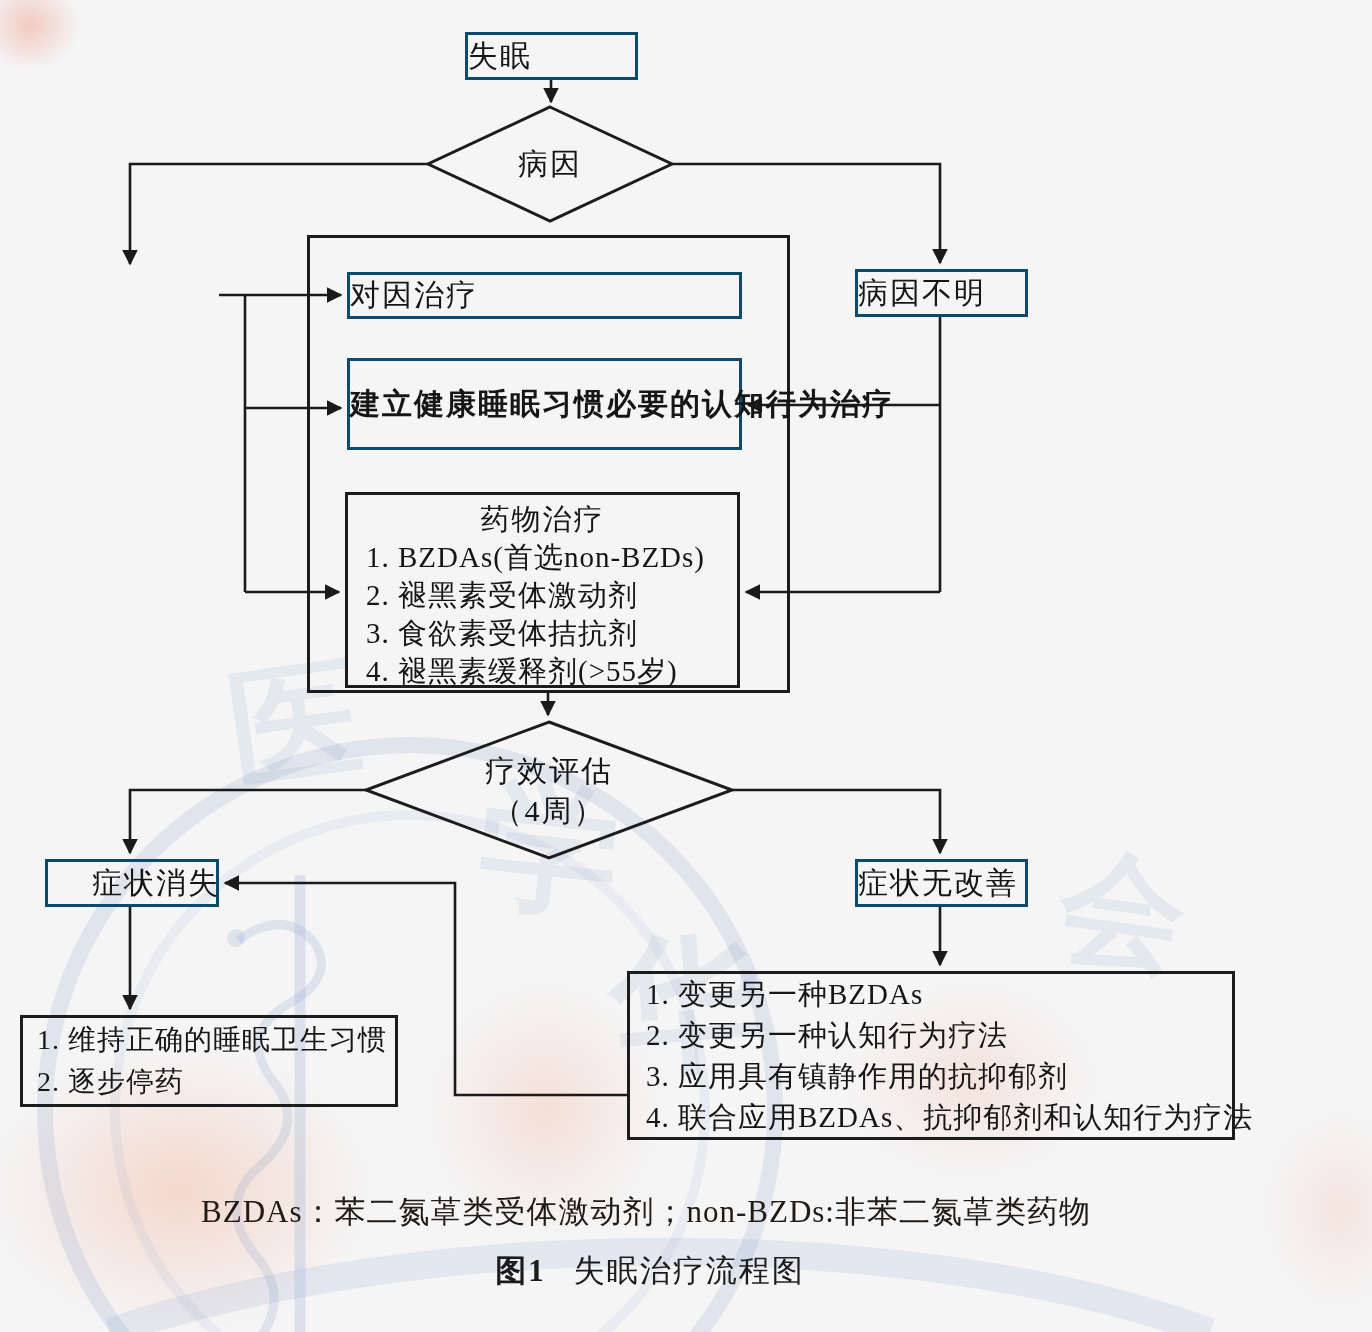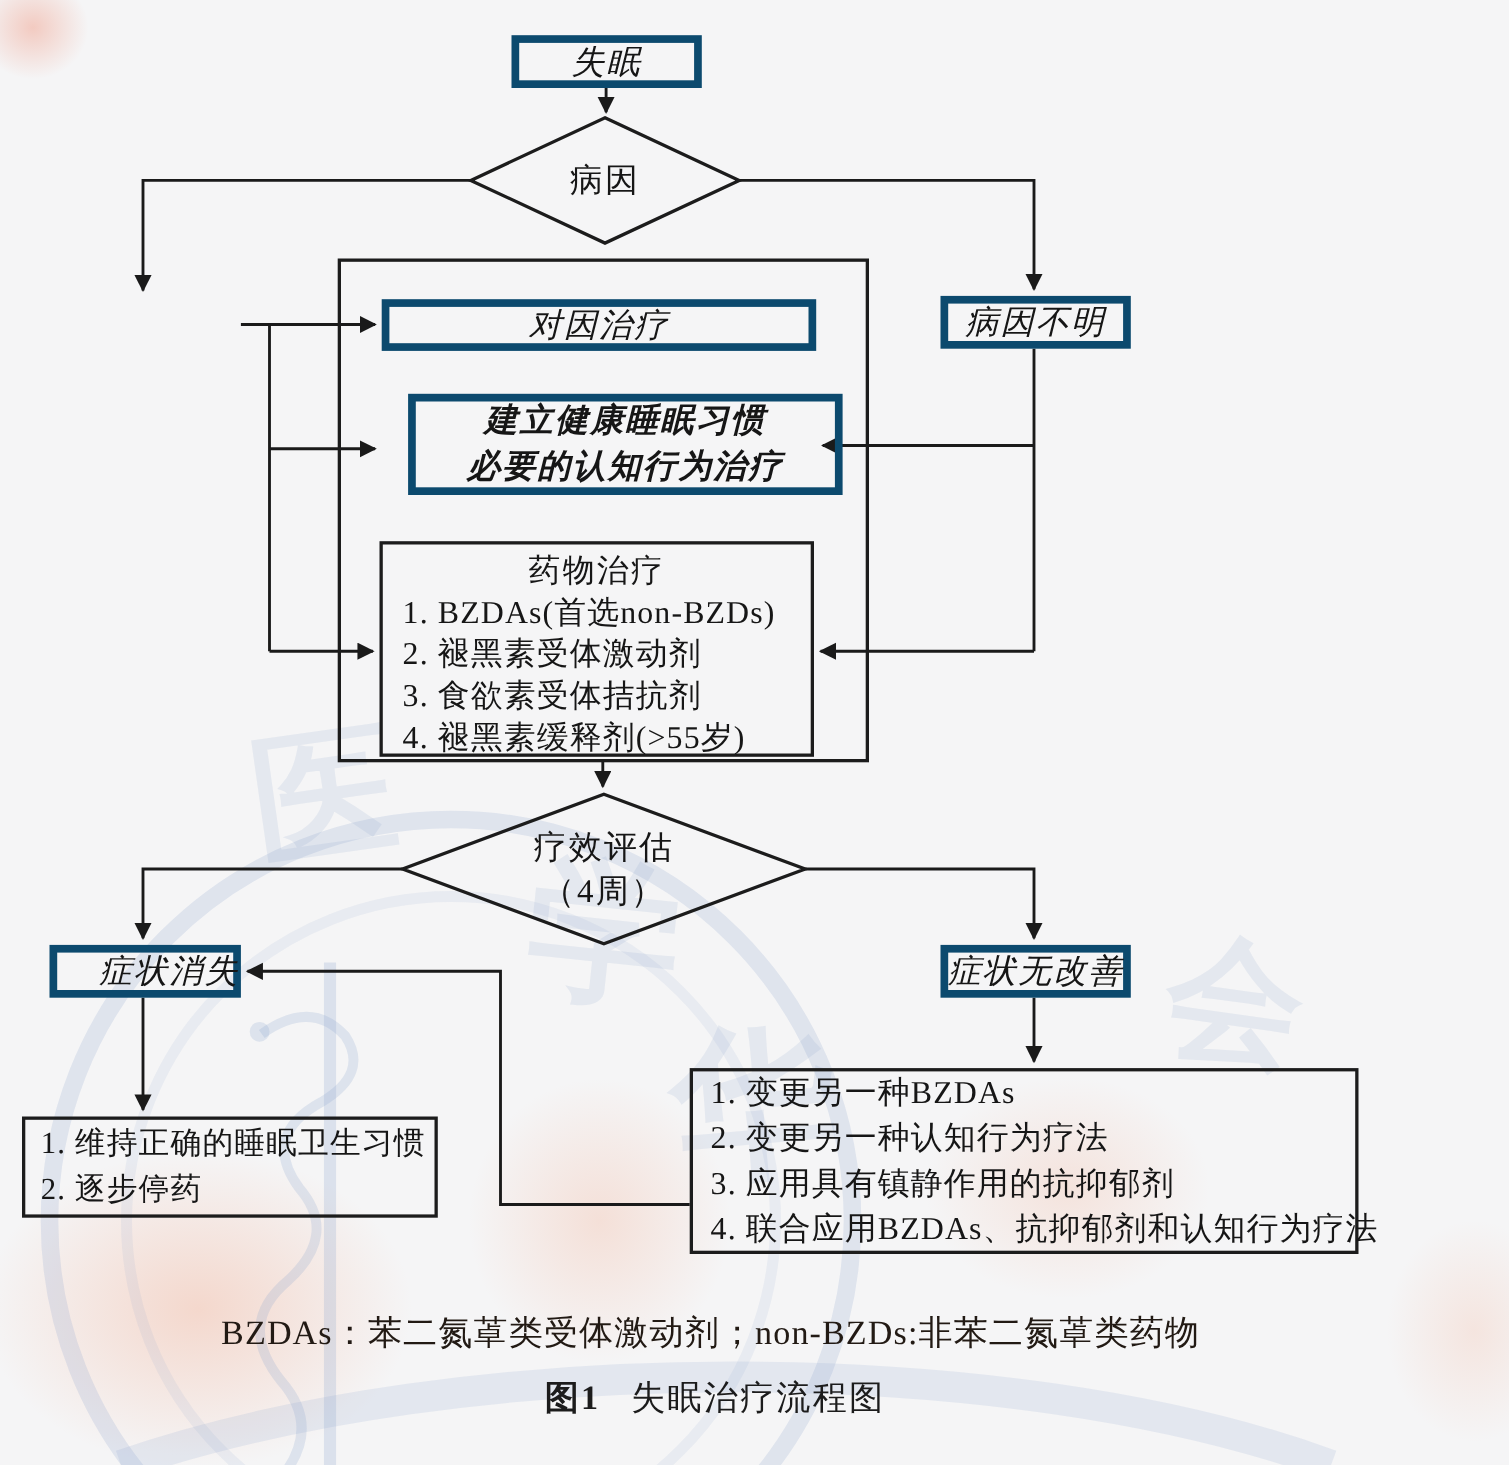--- a/index.html
+++ b/index.html
@@ -17,44 +17,43 @@
   .wm-char{
     font-family:"Liberation Serif","DejaVu Serif",serif;
     color:rgba(128,153,199,0.14);
     font-weight:bold;
     line-height:1;
   }
   
   #lines{position:absolute;left:0;top:0;width:1372px;height:1332px;}
   .node{
     position:absolute;
-    border:7px solid #0c4a6e;
+    border:3px solid #0c4a6e;
     background:transparent;
-    display:flex;align-items:center;justify-content:center;
+    display:flex;align-items:center;justify-content:flex-start;
     box-sizing:border-box;
     font-size:30px;
     letter-spacing:2px;
-    font-style:italic;
   }
   .node-label{white-space:nowrap;}
   .dmd-label{
     position:absolute;display:flex;flex-direction:column;
     align-items:center;justify-content:center;
     font-size:30px;letter-spacing:2px;text-align:center;
   }
   .container-frame{
     position:absolute;border:3px solid #1c1c1c;background:transparent;
     box-sizing:border-box;
   }
   .listbox{
     position:absolute;border:3px solid #1c1c1c;background:transparent;
     box-sizing:border-box;font-size:29px;
   }
   .listbox .li{white-space:nowrap;letter-spacing:1px;}
-  .bold2line{flex-direction:column;font-weight:bold;line-height:42px;margin-left:24px;}
+  .bold2line{font-weight:bold;line-height:42px;}
   
   .caption-note{
     position:absolute;left:0;top:1191px;width:1292px;
     text-align:center;font-size:31px;letter-spacing:1px;color:#221a14;
   }
   .caption-line{
     position:absolute;left:0;top:1250px;width:1300px;
     text-align:center;font-size:31px;color:#1c1c1c;letter-spacing:2px;
   }
   .fig-label{font-weight:bold;}

